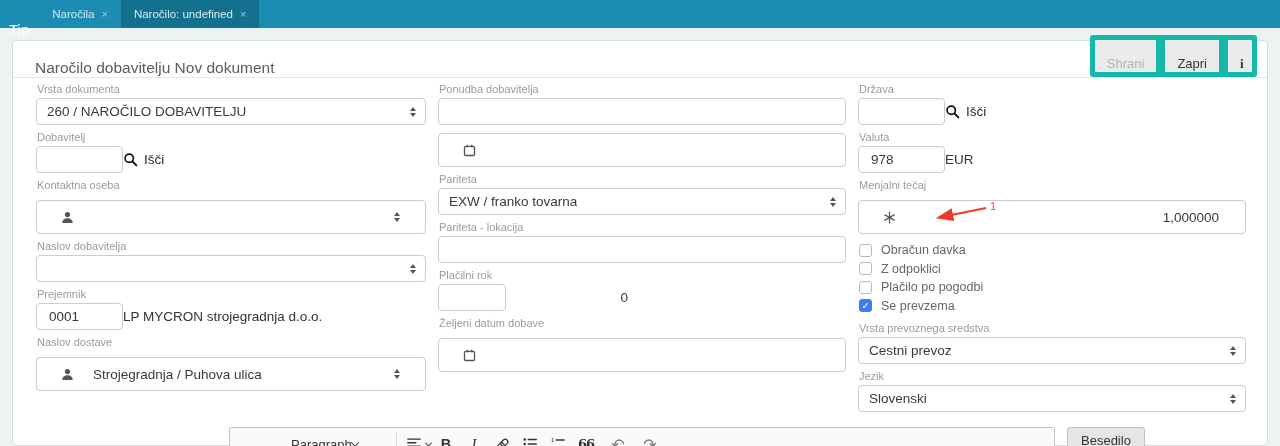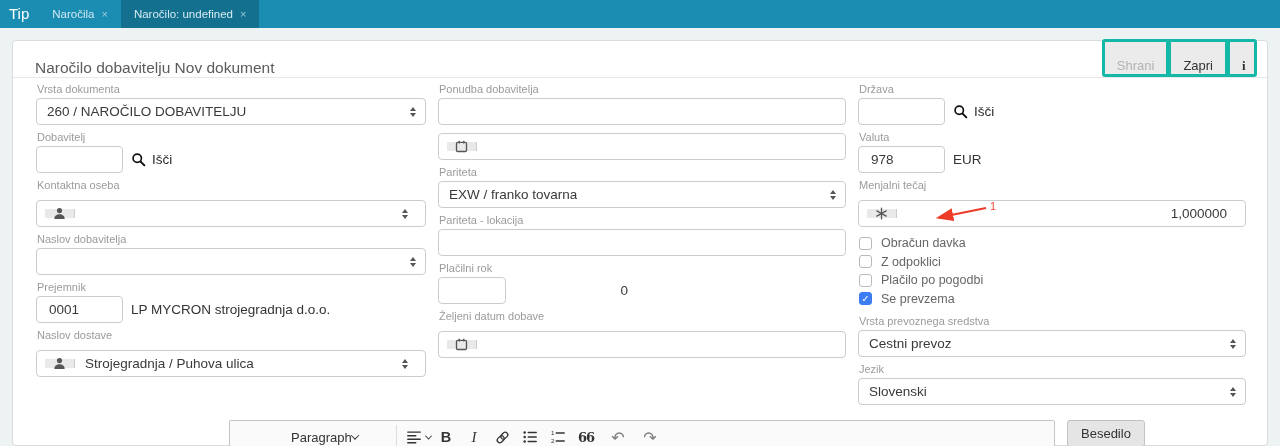--- a/index.html
+++ b/index.html
@@ -1,62 +1,62 @@
 <!DOCTYPE html>
 <html><head>
 <meta charset="utf-8">
 <style>
   * { margin:0; padding:0; box-sizing:border-box; }
   html,body { width:1280px; height:446px; overflow:hidden; }
   body { font-family:"Liberation Sans", sans-serif; background:#edf2f3; position:relative; }
 
   
   .topbar { height:28px; background:#1b8cb2; display:flex; align-items:stretch; }
-  .brand { color:#fff; font-size:15px; line-height:28px; padding:0 10px 0 9px; }
+  .brand { color:#fff; font-size:15px; line-height:28px; padding:16px 10px 0 9px; }
   .tab { display:flex; align-items:center; gap:7px; padding:0 13px; color:#cfe9f1; font-size:11.5px; cursor:pointer; }
   .tab.active { background:#13708f; color:#d5ecf3; }
   .tab-close { font-size:11px; color:#9fccdb; line-height:1; }
 
   
   .panel { position:absolute; left:12px; right:12px; top:40px; height:406px;
            background:#fff; border:1px solid #d9dcdd; border-radius:4px; }
   .panel-header { height:37px; display:flex; align-items:flex-end; justify-content:space-between;
                   padding:0 10px 0 22px; border-bottom:1px solid #e8e8e8; }
   .title { font-size:15.5px; color:#5b5b5b; }
   .btn-group { display:flex; }
-  .btn { height:26px; padding:16px 12px; background:#ebebeb; border:3px solid #14b8a6; font-size:13px;
+  .btn { height:26px; padding:16px 12px; background:#ebebeb; border:5px solid #14b8a6; font-size:13px;
          color:#333; cursor:pointer; margin-left:-1px; font-family:"Liberation Sans",sans-serif; }
   .btn:first-child { border-radius:3px 0 0 3px; }
   .btn:last-child { border-radius:0 3px 3px 0; }
   .btn.disabled { color:#b3b3b3; }
   .btn.info { font-weight:bold; font-family:"Liberation Serif",serif; width:28px; }
 
   
   .panel-body { padding:5px 23px 0 23px; }
   .form { display:grid; grid-template-columns:390px 408px 388px; column-gap:12px; align-items:start; }
   .field { margin-bottom:6px; }
   .flabel { font-size:11px; color:#9b9b9b; line-height:13px; margin:0 0 2px 1px; white-space:nowrap; }
   .ctrl { height:27px; border:1px solid #ccc; border-radius:4px; background:#fff; display:flex;
           align-items:center; font-size:13.5px; color:#3a3a3a; }
   .ctrl.select { justify-content:space-between; padding:0 9px 0 10px; cursor:pointer; }
   .val { overflow:hidden; white-space:nowrap; }
   .spin { display:flex; flex-direction:column; align-items:center; gap:2px; }
   .spin::before { content:""; border-left:3.5px solid transparent; border-right:3.5px solid transparent;
                   border-bottom:4.5px solid #555; }
   .spin::after  { content:""; border-left:3.5px solid transparent; border-right:3.5px solid transparent;
                   border-top:4.5px solid #555; }
-  .group { padding:8px; overflow:hidden;margin-top:8px; }
+  .group { padding:16px; overflow:hidden;margin-top:8px; }
   .icon-cell { width:30px; align-self:stretch; background:#e9e9e9; border-right:1px solid #ccc;
                display:flex; align-items:center; justify-content:center; cursor:pointer; flex:none; }
   .gval { flex:1; padding:0 10px; white-space:nowrap; overflow:hidden; }
   .gval.right { text-align:right; }
   .gspin { margin-right:9px; }
   input.txt { border:none; outline:none; flex:1; height:100%; font-size:13.5px; color:#3a3a3a;
               padding:0 10px; font-family:"Liberation Sans",sans-serif; background:transparent; }
-  .inline { display:flex; align-items:center; gap:8px; }
+  .inline { display:flex; align-items:center; gap:0; }
   .ctrl.small { width:87px; padding:0; }
   .ctrl.small input.txt { padding:0 12px; }
   .ctrl.num { width:68px; }
   .ctrl.num input.txt { text-align:right; }
   .after-text { font-size:13.5px; color:#333; }
   .search-link { display:flex; align-items:center; gap:6px; font-size:13.5px; color:#2b2b2b; cursor:pointer; }
 
   
   .cbgroup { margin:7px 0 7px 1px; }
   .cbrow { display:flex; align-items:center; gap:9px; height:18.5px; cursor:pointer; }

